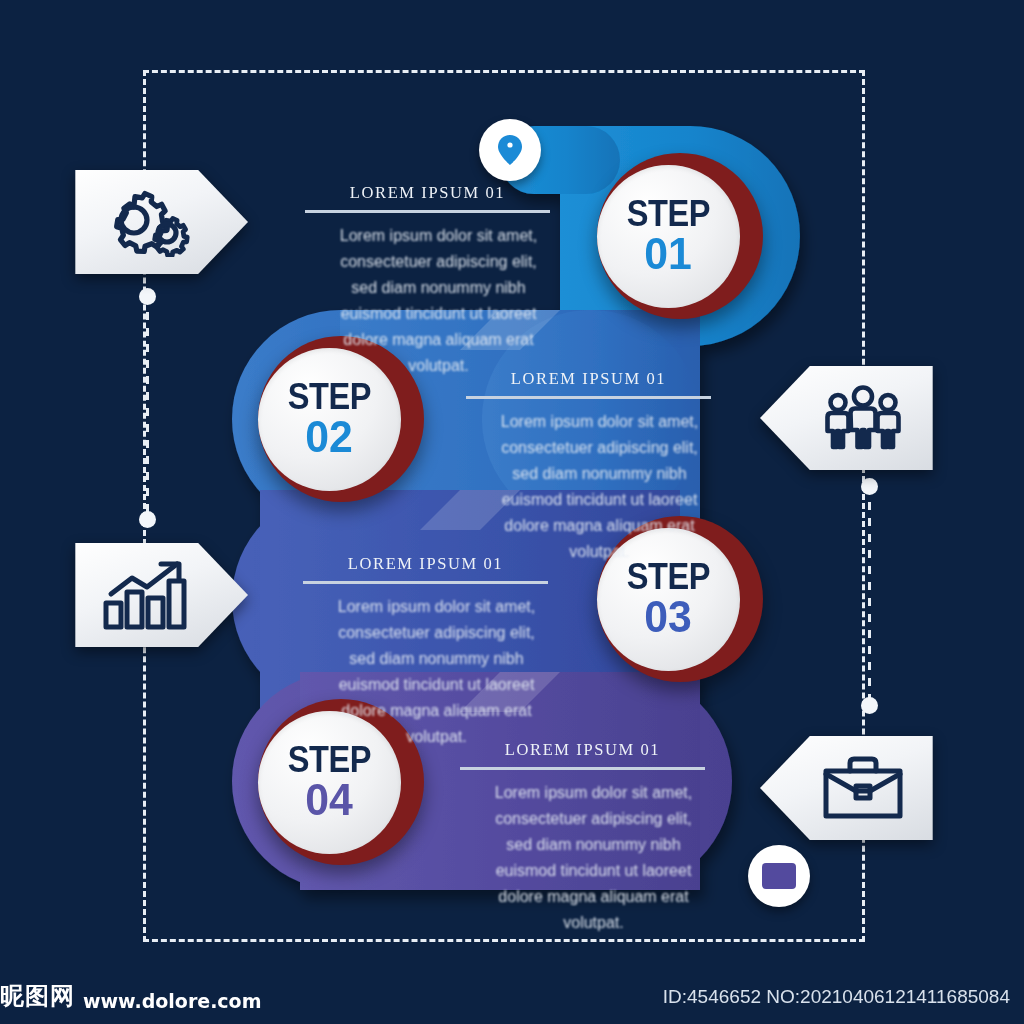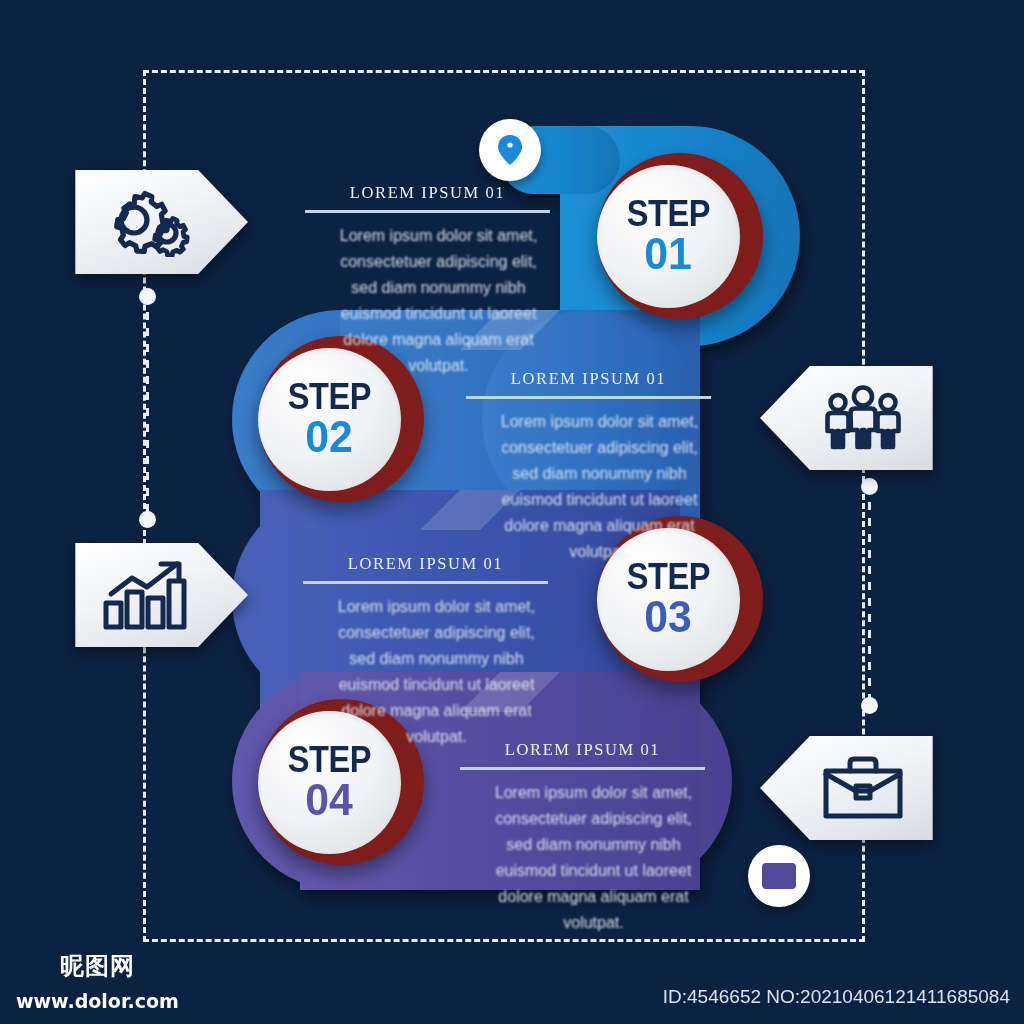--- a/index.html
+++ b/index.html
@@ -163,26 +163,25 @@
     background: #ffffff;
     box-shadow: 0 5px 10px rgba(0,0,0,0.38);
     display: flex;
     align-items: center;
     justify-content: center;
   }
 
   
   .footer-left {
     position: absolute;
-    left: 16px;
+    left: 0;
     bottom: 12px;
     display: flex;
-    align-items: center;
+    align-items: flex-end;
     gap: 8px;
-    flex-direction: column;
   }
   .footer-left .wm-cn {
     color: #ffffff;
     font-size: 24px;
     font-weight: 700;
     letter-spacing: 1px;
     font-family: "DejaVu Sans", sans-serif;
   }
   .footer-left .wm-url {
     color: #ffffff;
@@ -379,17 +378,17 @@
   </div>
 
   <div class="text-block align-center" style="left:460px; top:740px;">
     <div class="tb-title">LOREM IPSUM 01</div>
     <div class="tb-rule"></div>
     <div class="tb-body">Lorem ipsum dolor sit amet, consectetuer adipiscing elit, sed diam nonummy nibh euismod tincidunt ut laoreet dolore magna aliquam erat volutpat.</div>
   </div>
 
   <div class="footer-left">
     <span class="wm-cn">昵图网</span>
-    <span class="wm-url">www.dolor.com</span>
+    <span class="wm-url">www.dolore.com</span>
   </div>
   <div class="footer-right">ID:4546652 NO:20210406121411685084</div>
 
 </div>
 
 </body></html>

